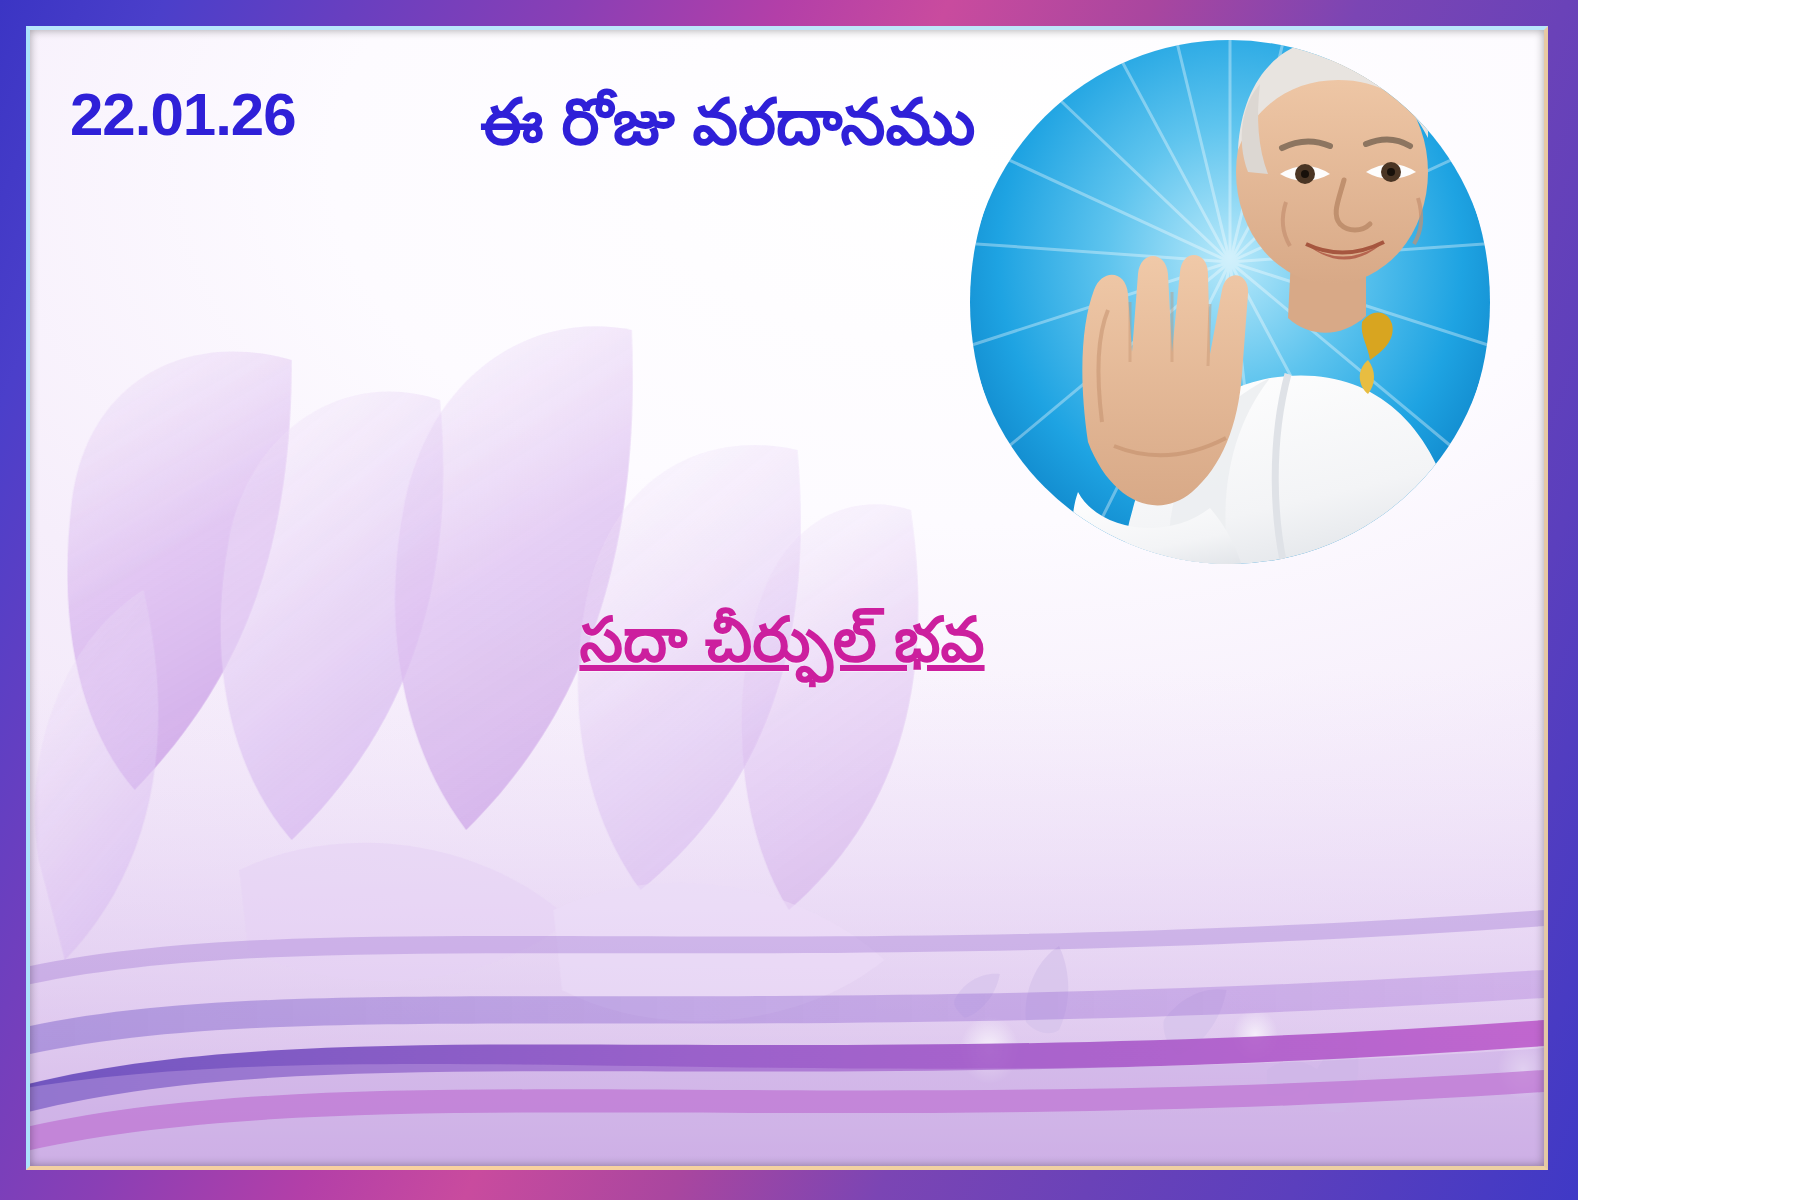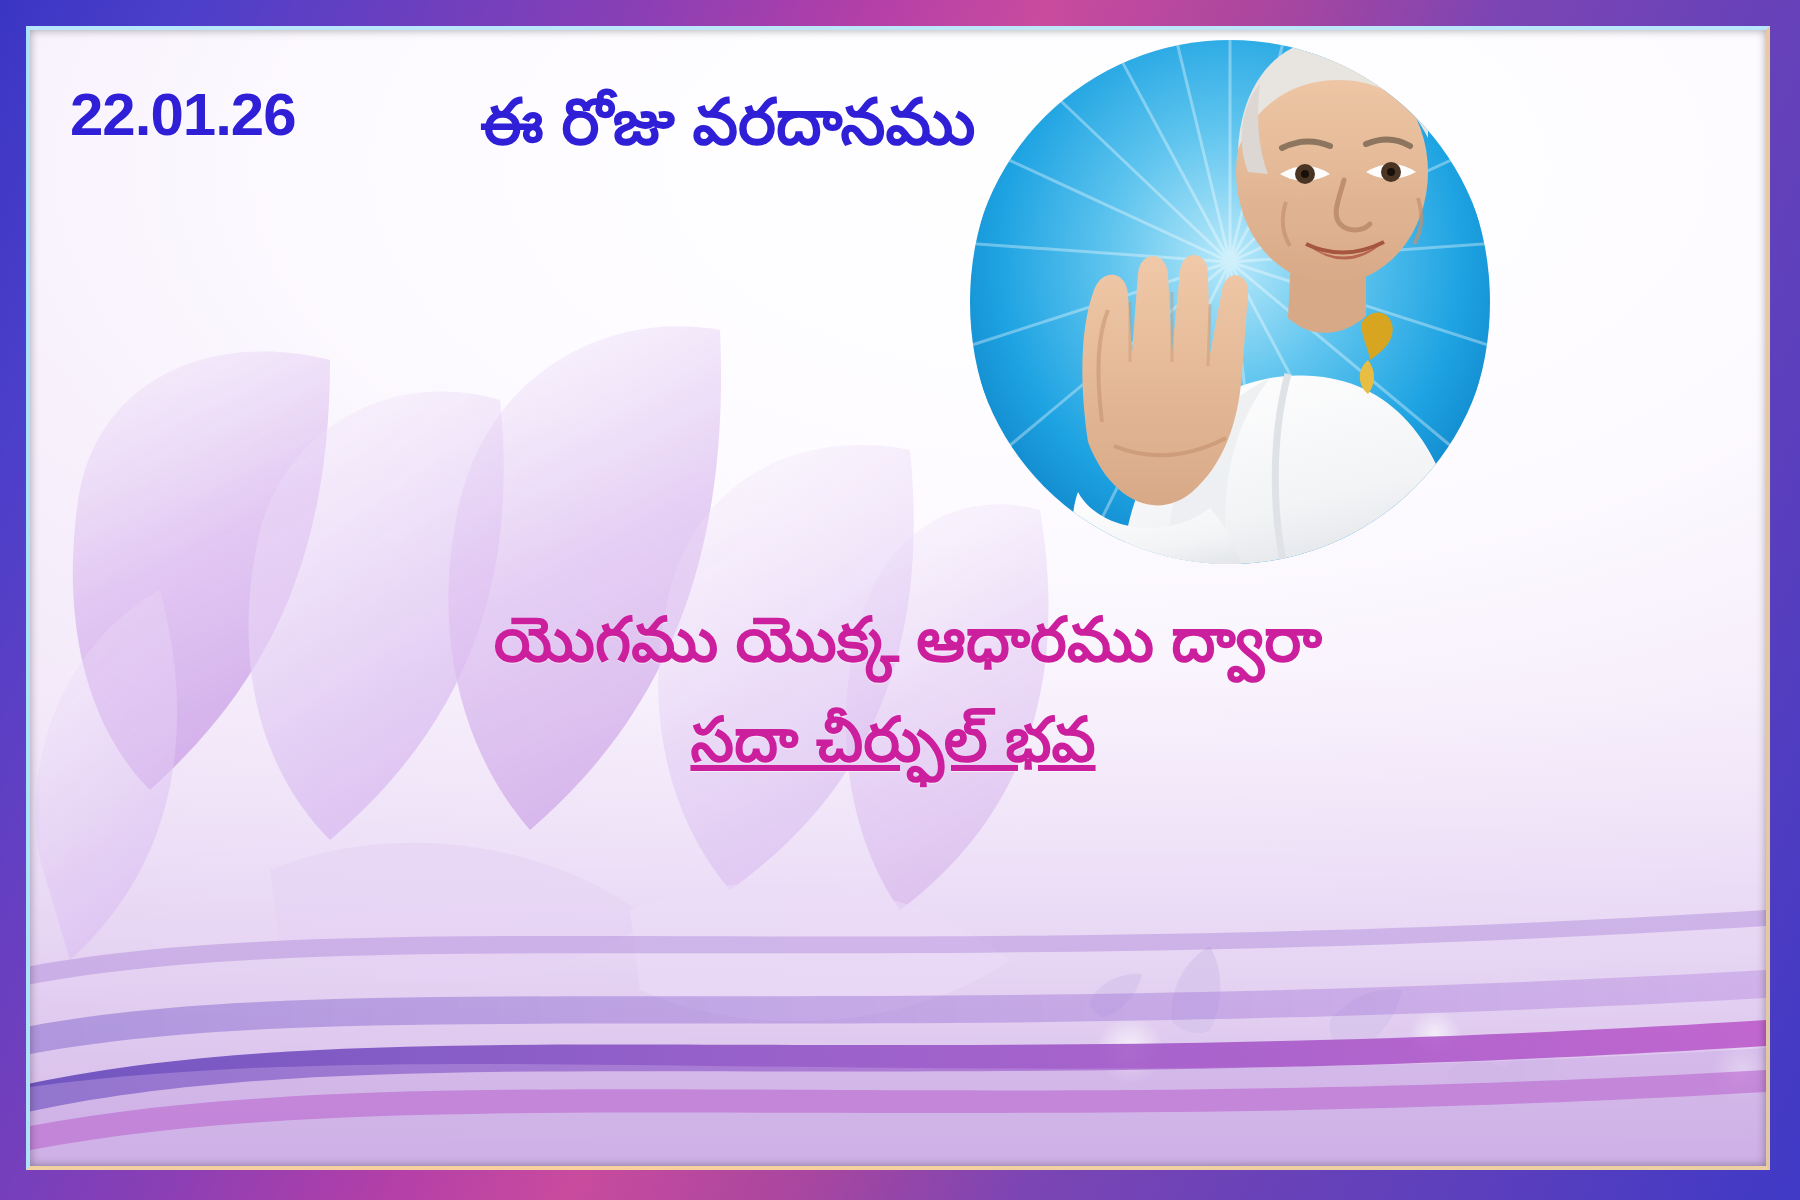--- a/index.html
+++ b/index.html
@@ -1,20 +1,20 @@
 <!DOCTYPE html>
 <html><head>
 <meta charset="utf-8">
 <style>
   html,body{margin:0;padding:0;background:#fff;}
   body{width:1800px;height:1200px;overflow:hidden;font-family:"Liberation Sans",sans-serif;}
 
   
   #card{
-    position:relative;width:1800px;height:1200px;box-sizing:border-box;
+    position:relative;width:1578px;height:1200px;box-sizing:border-box;
     background:
       linear-gradient(112deg,
         #3b35c4 0%, #4b3fca 8%, #6b3fbf 18%, #8a3fb5 28%,
         #b33fa8 38%, #c94b9e 46%, #a9469f 56%, #7b45b4 66%,
         #6a42b8 76%, #5b3fbd 86%, #3f39c6 100%);
     padding:22px 26px 26px 22px;
   }
   
   #bevel{
     position:absolute;left:26px;top:26px;right:30px;bottom:30px;
@@ -228,20 +228,19 @@
             <path d="M238 344 l2 -62" stroke="#c4916f" stroke-width="3" fill="none" opacity=".4"></path>
             <path d="M144 424 q54 22 112 -8" stroke="#c08a66" stroke-width="4" fill="none" opacity=".5"></path>
           </g>
 
           <path d="M108 470 C128 508 196 520 240 486 C270 520 276 560 276 560 L110 560 C100 524 100 492 108 470Z" fill="url(#robe)"></path>
         </g>
       </svg>
     </div>
 
     <div id="body">
-      <div class="ln l1">యొగము యొక్క ఆధారము ద్వారా</div>
       <div class="ln l3">సదా చీర్ఫుల్ భవ</div>
     </div>
 
   </div>
 
   <div id="bevel"></div>
 </div>
 
 </body></html>

